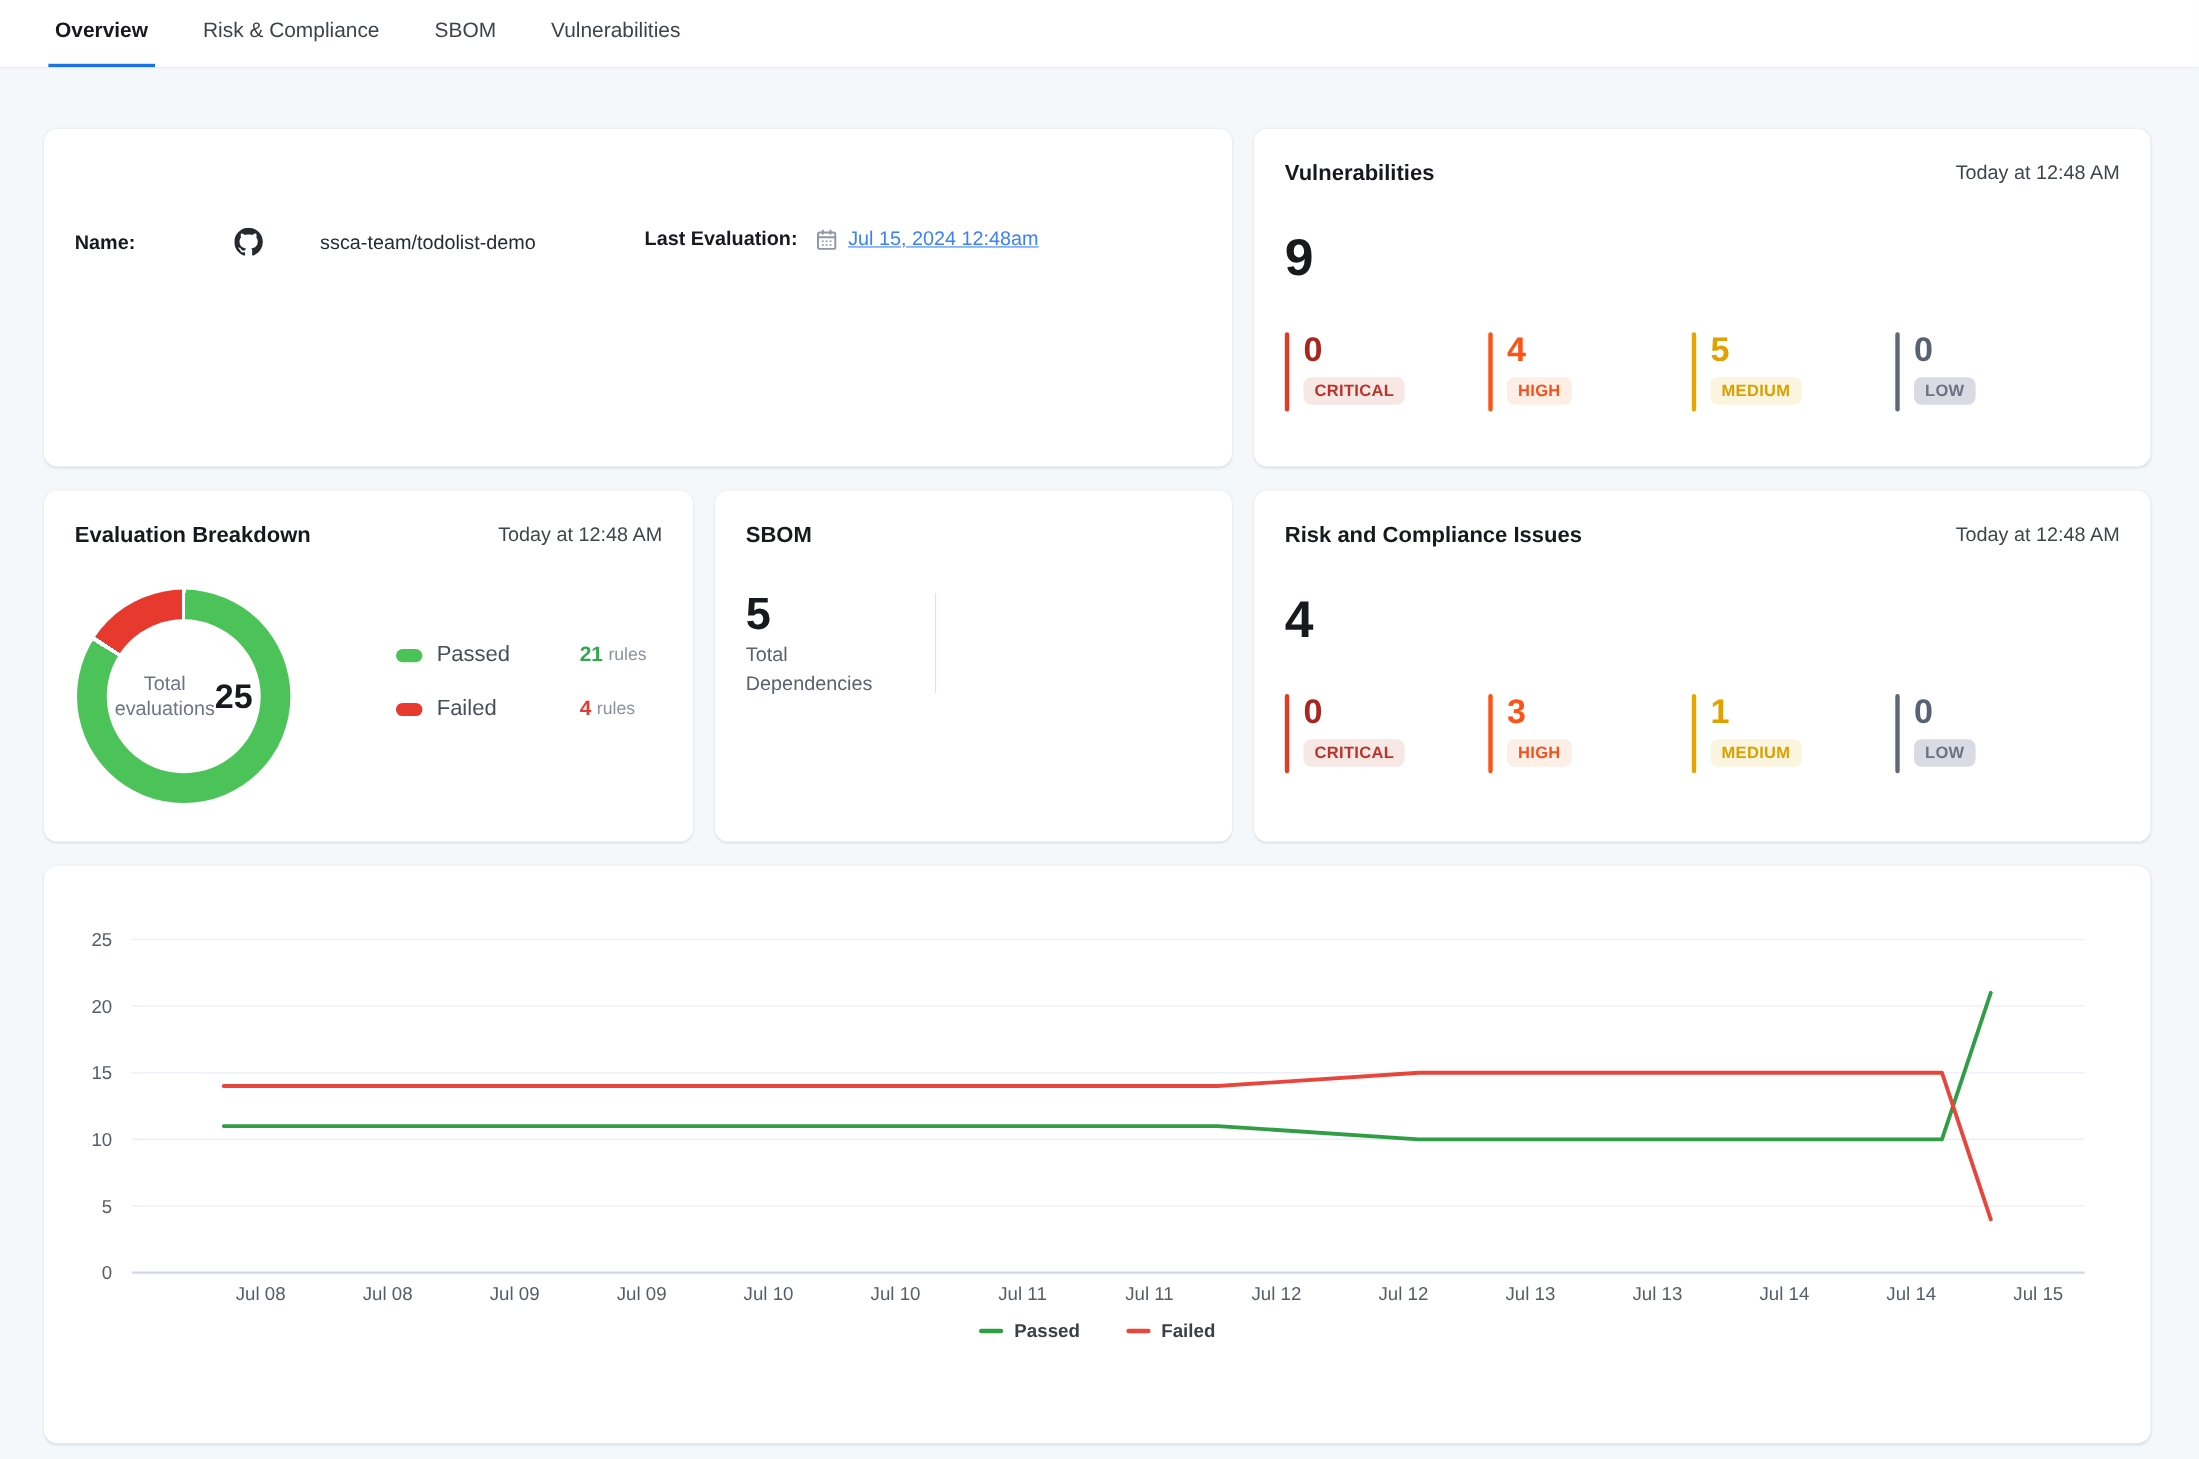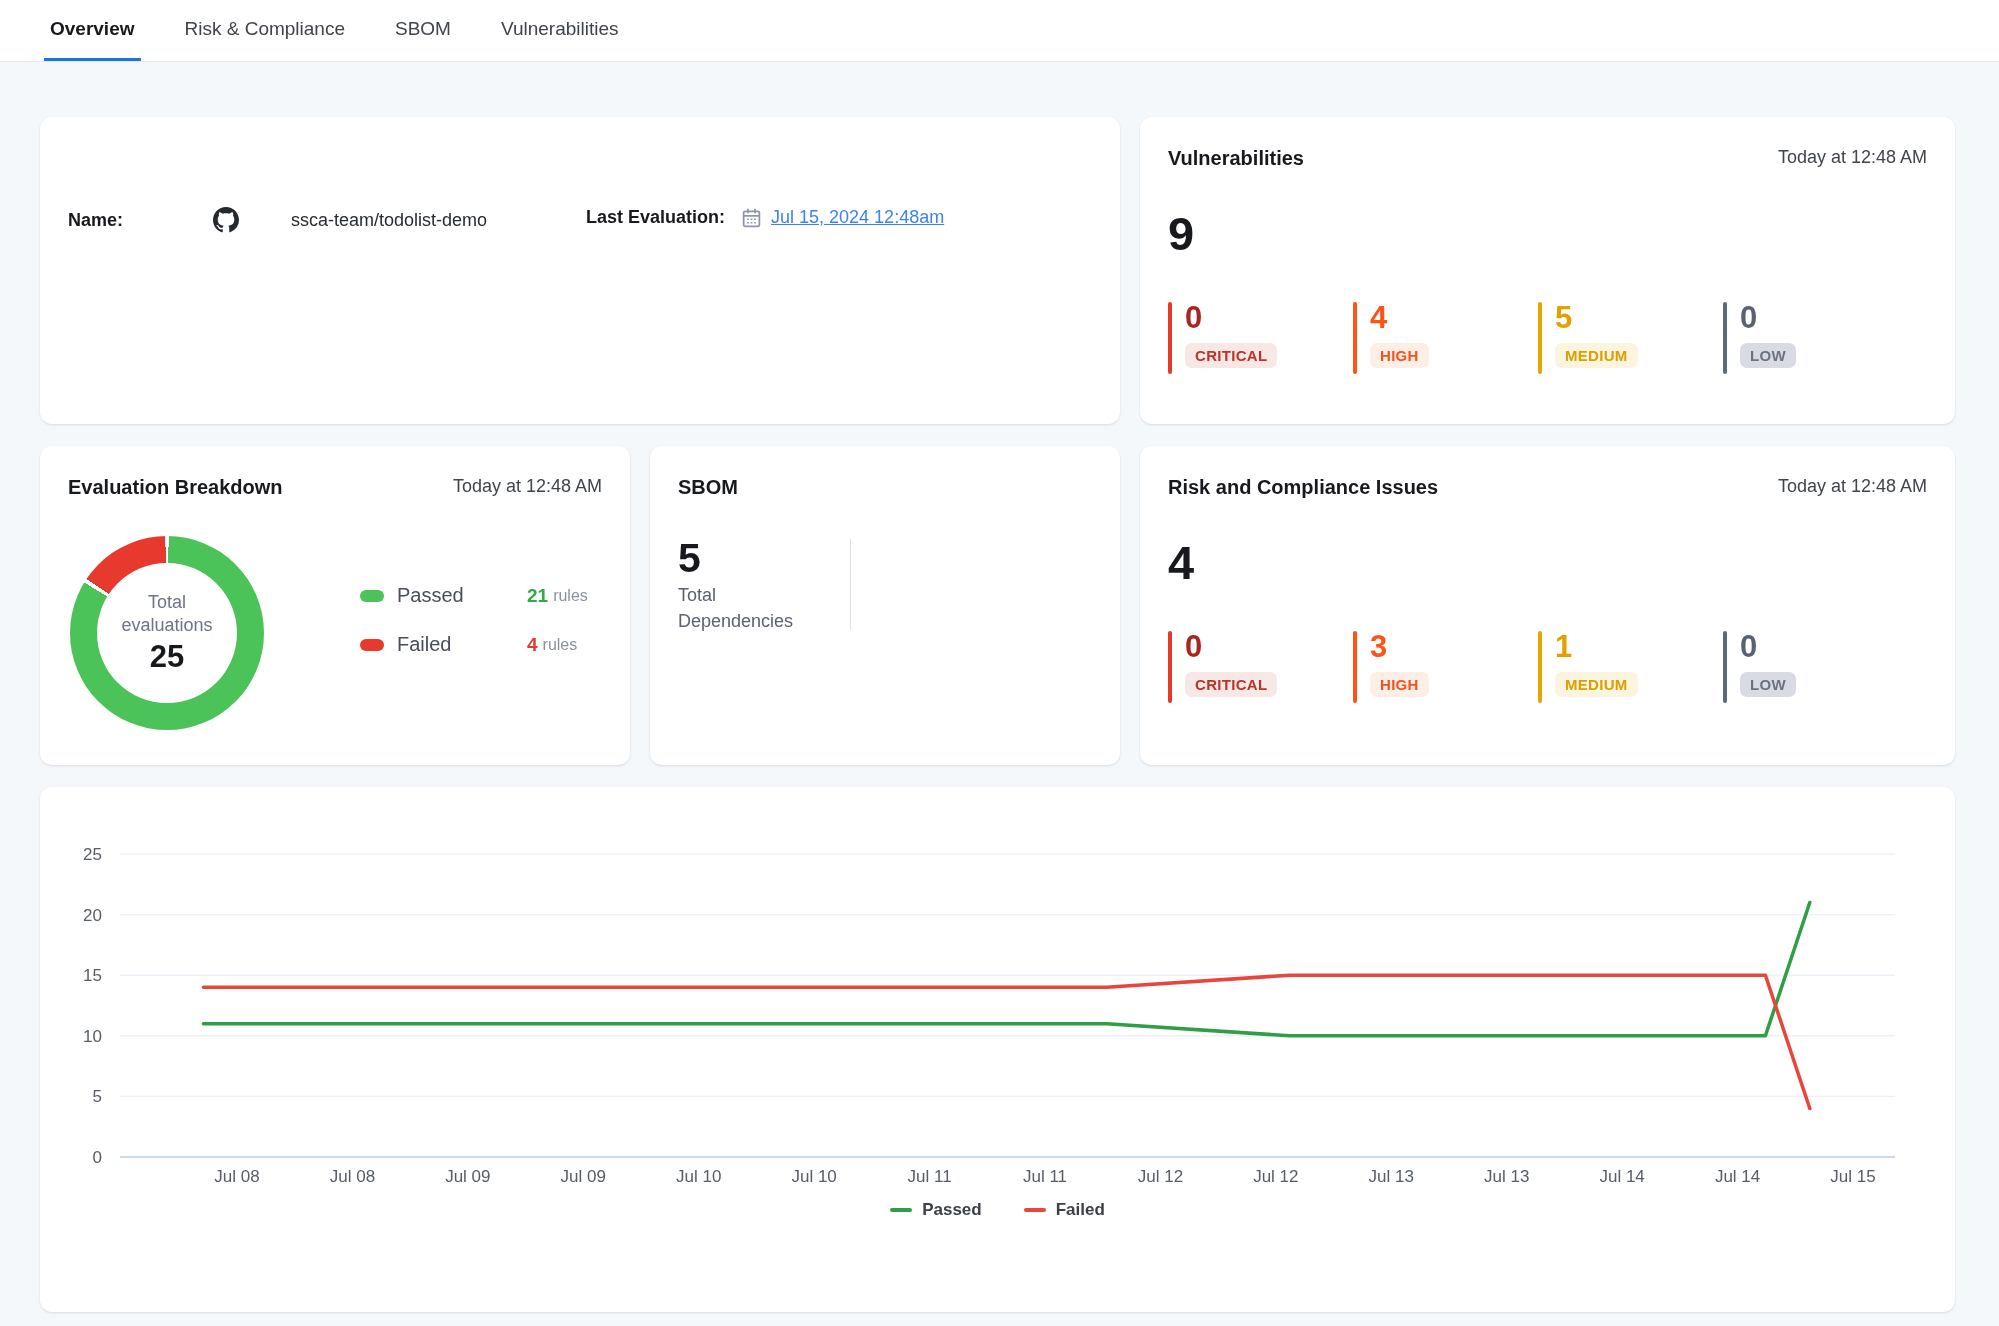--- a/index.html
+++ b/index.html
@@ -41,21 +41,21 @@
   .big-num { font-size:47px; font-weight:700; color:#17191d; margin-top:38px; line-height:1.1; }
   .sev-row { display:grid; grid-template-columns:repeat(4,185px); margin-top:42px; }
   .sev-item { display:flex; }
   .sev-bar { width:4px; border-radius:2px; height:72px; margin-right:13px; flex:0 0 auto; }
   .sev-num { font-size:31px; font-weight:700; line-height:1.05; }
   .sev-badge { display:inline-block; margin-top:9px; font-size:15px; font-weight:700; padding:4px 10px; border-radius:7px; letter-spacing:.3px; }
 
   
   .donut-wrap { position:absolute; left:30px; top:90px; width:194px; height:194px; }
   .donut { width:194px; height:194px; border-radius:50%; }
-  .donut-hole { position:absolute; left:27px; top:27px; width:140px; height:140px; background:#fff; border-radius:50%; display:flex; flex-direction:column; align-items:center; justify-content:center; }
+  .donut-hole { position:absolute; left:27px; top:27px; width:140px; height:140px; background:#fff; border-radius:50%; display:flex; flex-direction:row; align-items:center; justify-content:center; }
   .donut-label { font-size:18px; color:#6e7387; line-height:1.3; text-align:center; }
   .donut-total { font-size:31px; font-weight:700; color:#17191d; margin-top:2px; }
   .bd-legend { position:absolute; left:320px; top:138px; }
   .bd-legend-row { display:flex; align-items:center; margin-bottom:26px; }
   .pill { width:24px; height:12px; border-radius:6px; margin-right:13px; flex:0 0 auto; }
   .bd-leg-label { font-size:20px; color:#474e5a; width:108px; }
   .bd-leg-val { font-size:19px; font-weight:700; margin-left:22px;text-align:right; }
   .bd-leg-unit { font-size:16px; color:#8b919e; margin-left:5px; }
 
   

